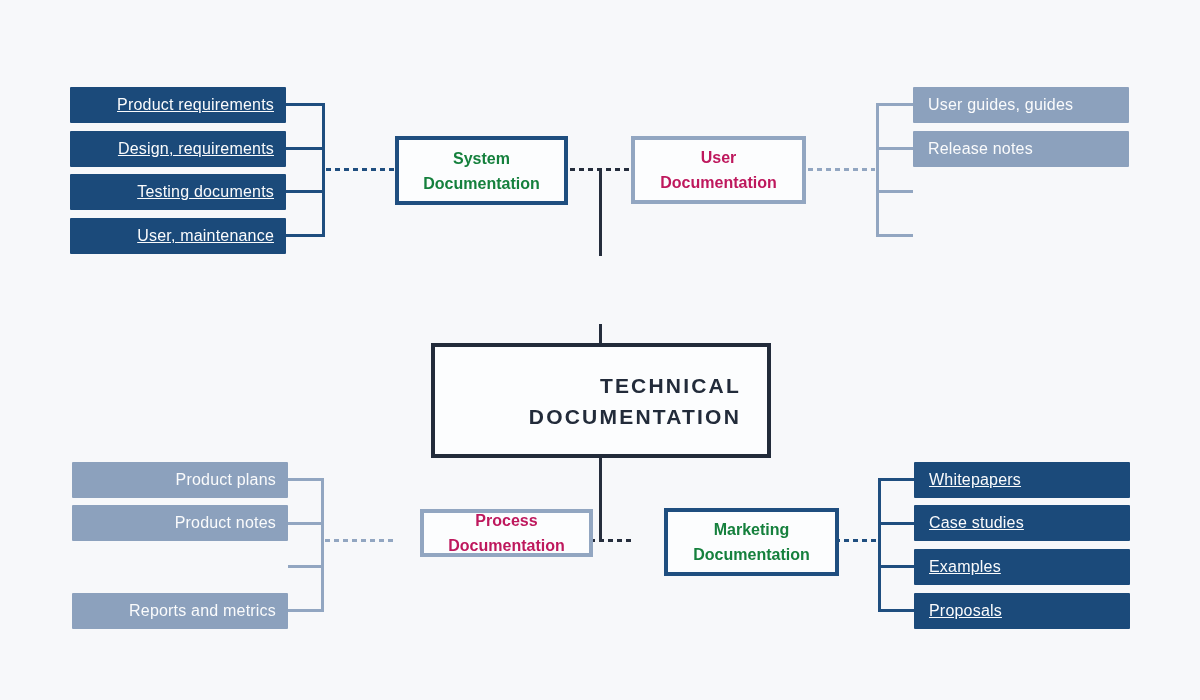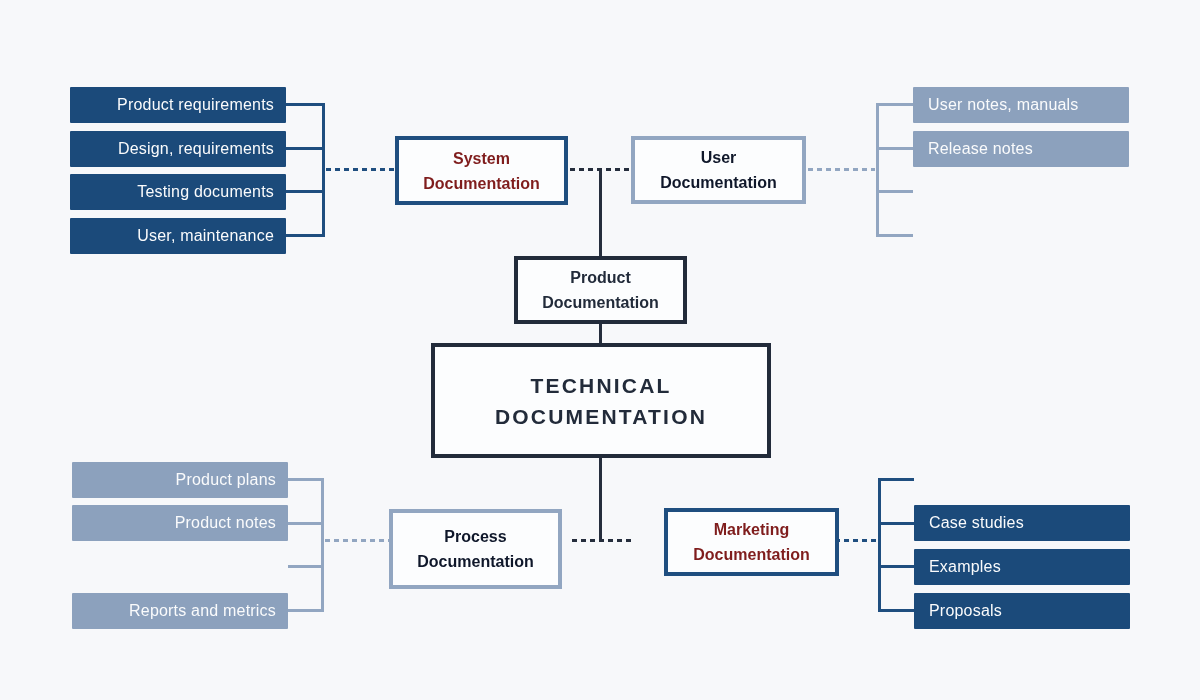--- a/index.html
+++ b/index.html
@@ -2,35 +2,35 @@
 <html><head>
 <meta charset="utf-8">
 <style>
   html,body{margin:0;padding:0;}
   body{background:#e9ebee;font-family:"Liberation Sans",sans-serif;}
   .stage{position:relative;width:1200px;height:700px;background:#f7f8fa;overflow:hidden;}
 
   
   .item{position:absolute;width:216px;height:36px;display:flex;align-items:center;
         box-sizing:border-box;font-size:16px;color:#fafbfc;letter-spacing:.2px;border-radius:1px;}
-  .item.dark{background:#1b4a7a;}
+  .item.dark{background:#1b4a7a;text-decoration:underline;}
   .item.light{background:#8ca1bd;}
   .item.align-r{justify-content:flex-end;padding-right:12px;}
   .item.align-l{justify-content:flex-start;padding-left:15px;}
 
   
   .node{position:absolute;box-sizing:border-box;background:#fcfdfe;display:flex;
         align-items:center;justify-content:center;text-align:center;font-weight:bold;
         font-size:16px;line-height:25px;}
   .node .inner{max-width:150px;}
-  .node.blue{border:4px solid #1f4e7f;color:#7f1d1d;}
-  .node.pale{border:4px solid #92a6c1;color:#0f172a;}
+  .node.blue{border:4px solid #1f4e7f;color:#15803d;}
+  .node.pale{border:4px solid #92a6c1;color:#be185d;}
   .node.navy{border:4px solid #222b3a;color:#222b3a;}
   .node.root{font-size:21px;letter-spacing:2.2px;line-height:31px;}
-  .node.root .inner{max-width:280px;}
+  .node.root .inner{max-width:280px;text-align:right;}
 
   
   .hline{position:absolute;height:3px;}
   .vline{position:absolute;width:3px;}
   .c-dark{background:#1f4e7f;}
   .c-light{background:#92a6c1;}
   .c-navy{background:#252d3c;}
 
   
   .dash{position:absolute;height:3px;}
@@ -47,39 +47,40 @@
   <div class="item dark align-r" style="left:70px;top:131px">Design, requirements</div>
   <div class="item dark align-r" style="left:70px;top:174px">Testing documents</div>
   <div class="item dark align-r" style="left:70px;top:218px">User, maintenance</div>
   <div class="hline c-dark" style="left:286px;top:103px;width:39px"></div>
   <div class="hline c-dark" style="left:286px;top:147px;width:39px"></div>
   <div class="hline c-dark" style="left:286px;top:190px;width:39px"></div>
   <div class="hline c-dark" style="left:286px;top:234px;width:39px"></div>
   <div class="vline c-dark" style="left:322px;top:103px;height:134px"></div>
   <div class="dash dash-dark" style="left:326px;top:168px;width:69px"></div>
 
-  <div class="item light align-l" style="left:913px;top:87px">User notes, manuals</div>
+  <div class="item light align-l" style="left:913px;top:87px">User guides, guides</div>
   <div class="item light align-l" style="left:913px;top:131px">Release notes</div>
   <div class="hline c-light" style="left:876px;top:103px;width:37px"></div>
   <div class="hline c-light" style="left:876px;top:147px;width:37px"></div>
   <div class="hline c-light" style="left:876px;top:190px;width:37px"></div>
   <div class="hline c-light" style="left:876px;top:234px;width:37px"></div>
   <div class="vline c-light" style="left:876px;top:103px;height:134px"></div>
   <div class="dash dash-light" style="left:808px;top:168px;width:67px"></div>
 
   <div class="item light align-r" style="left:72px;top:462px">Product plans</div>
   <div class="item light align-r" style="left:72px;top:505px">Product notes</div>
   <div class="item light align-r" style="left:72px;top:593px">Reports and metrics</div>
   <div class="hline c-light" style="left:288px;top:478px;width:36px"></div>
   <div class="hline c-light" style="left:288px;top:522px;width:36px"></div>
   <div class="hline c-light" style="left:288px;top:565px;width:36px"></div>
   <div class="hline c-light" style="left:288px;top:609px;width:36px"></div>
   <div class="vline c-light" style="left:321px;top:478px;height:134px"></div>
   <div class="dash dash-light" style="left:325px;top:539px;width:72px"></div>
 
+  <div class="item dark align-l" style="left:914px;top:462px">Whitepapers</div>
   <div class="item dark align-l" style="left:914px;top:505px">Case studies</div>
   <div class="item dark align-l" style="left:914px;top:593px">Proposals</div>
   <div class="item dark align-l" style="left:914px;top:549px">Examples</div>
   <div class="hline c-dark" style="left:878px;top:478px;width:36px"></div>
   <div class="hline c-dark" style="left:878px;top:522px;width:36px"></div>
   <div class="hline c-dark" style="left:878px;top:565px;width:36px"></div>
   <div class="hline c-dark" style="left:878px;top:609px;width:36px"></div>
   <div class="vline c-dark" style="left:878px;top:478px;height:134px"></div>
   <div class="dash dash-dark" style="left:808px;top:539px;width:69px"></div>
 
@@ -88,26 +89,23 @@
   <div class="vline c-navy" style="left:599px;top:170px;height:86px"></div>
   <div class="vline c-navy" style="left:599px;top:324px;height:19px"></div>
   <div class="vline c-navy" style="left:599px;top:458px;height:83px"></div>
 
   <div class="node blue" style="left:395px;top:136px;width:173px;height:69px">
     <div class="inner">System Documentation</div>
   </div>
   <div class="node pale" style="left:631px;top:136px;width:175px;height:68px">
     <div class="inner">User Documentation</div>
   </div>
-  <div class="node navy" style="left:514px;top:256px;width:173px;height:68px">
-    <div class="inner">Product Documentation</div>
-  </div>
   <div class="node navy root" style="left:431px;top:343px;width:340px;height:115px">
     <div class="inner">TECHNICAL DOCUMENTATION</div>
   </div>
-  <div class="node pale" style="left:389px;top:509px;width:173px;height:80px">
+  <div class="node pale" style="left:420px;top:509px;width:173px;height:48px">
     <div class="inner">Process Documentation</div>
   </div>
   <div class="node blue" style="left:664px;top:508px;width:175px;height:68px">
     <div class="inner">Marketing Documentation</div>
   </div>
 
 </div>
 
 </body></html>

